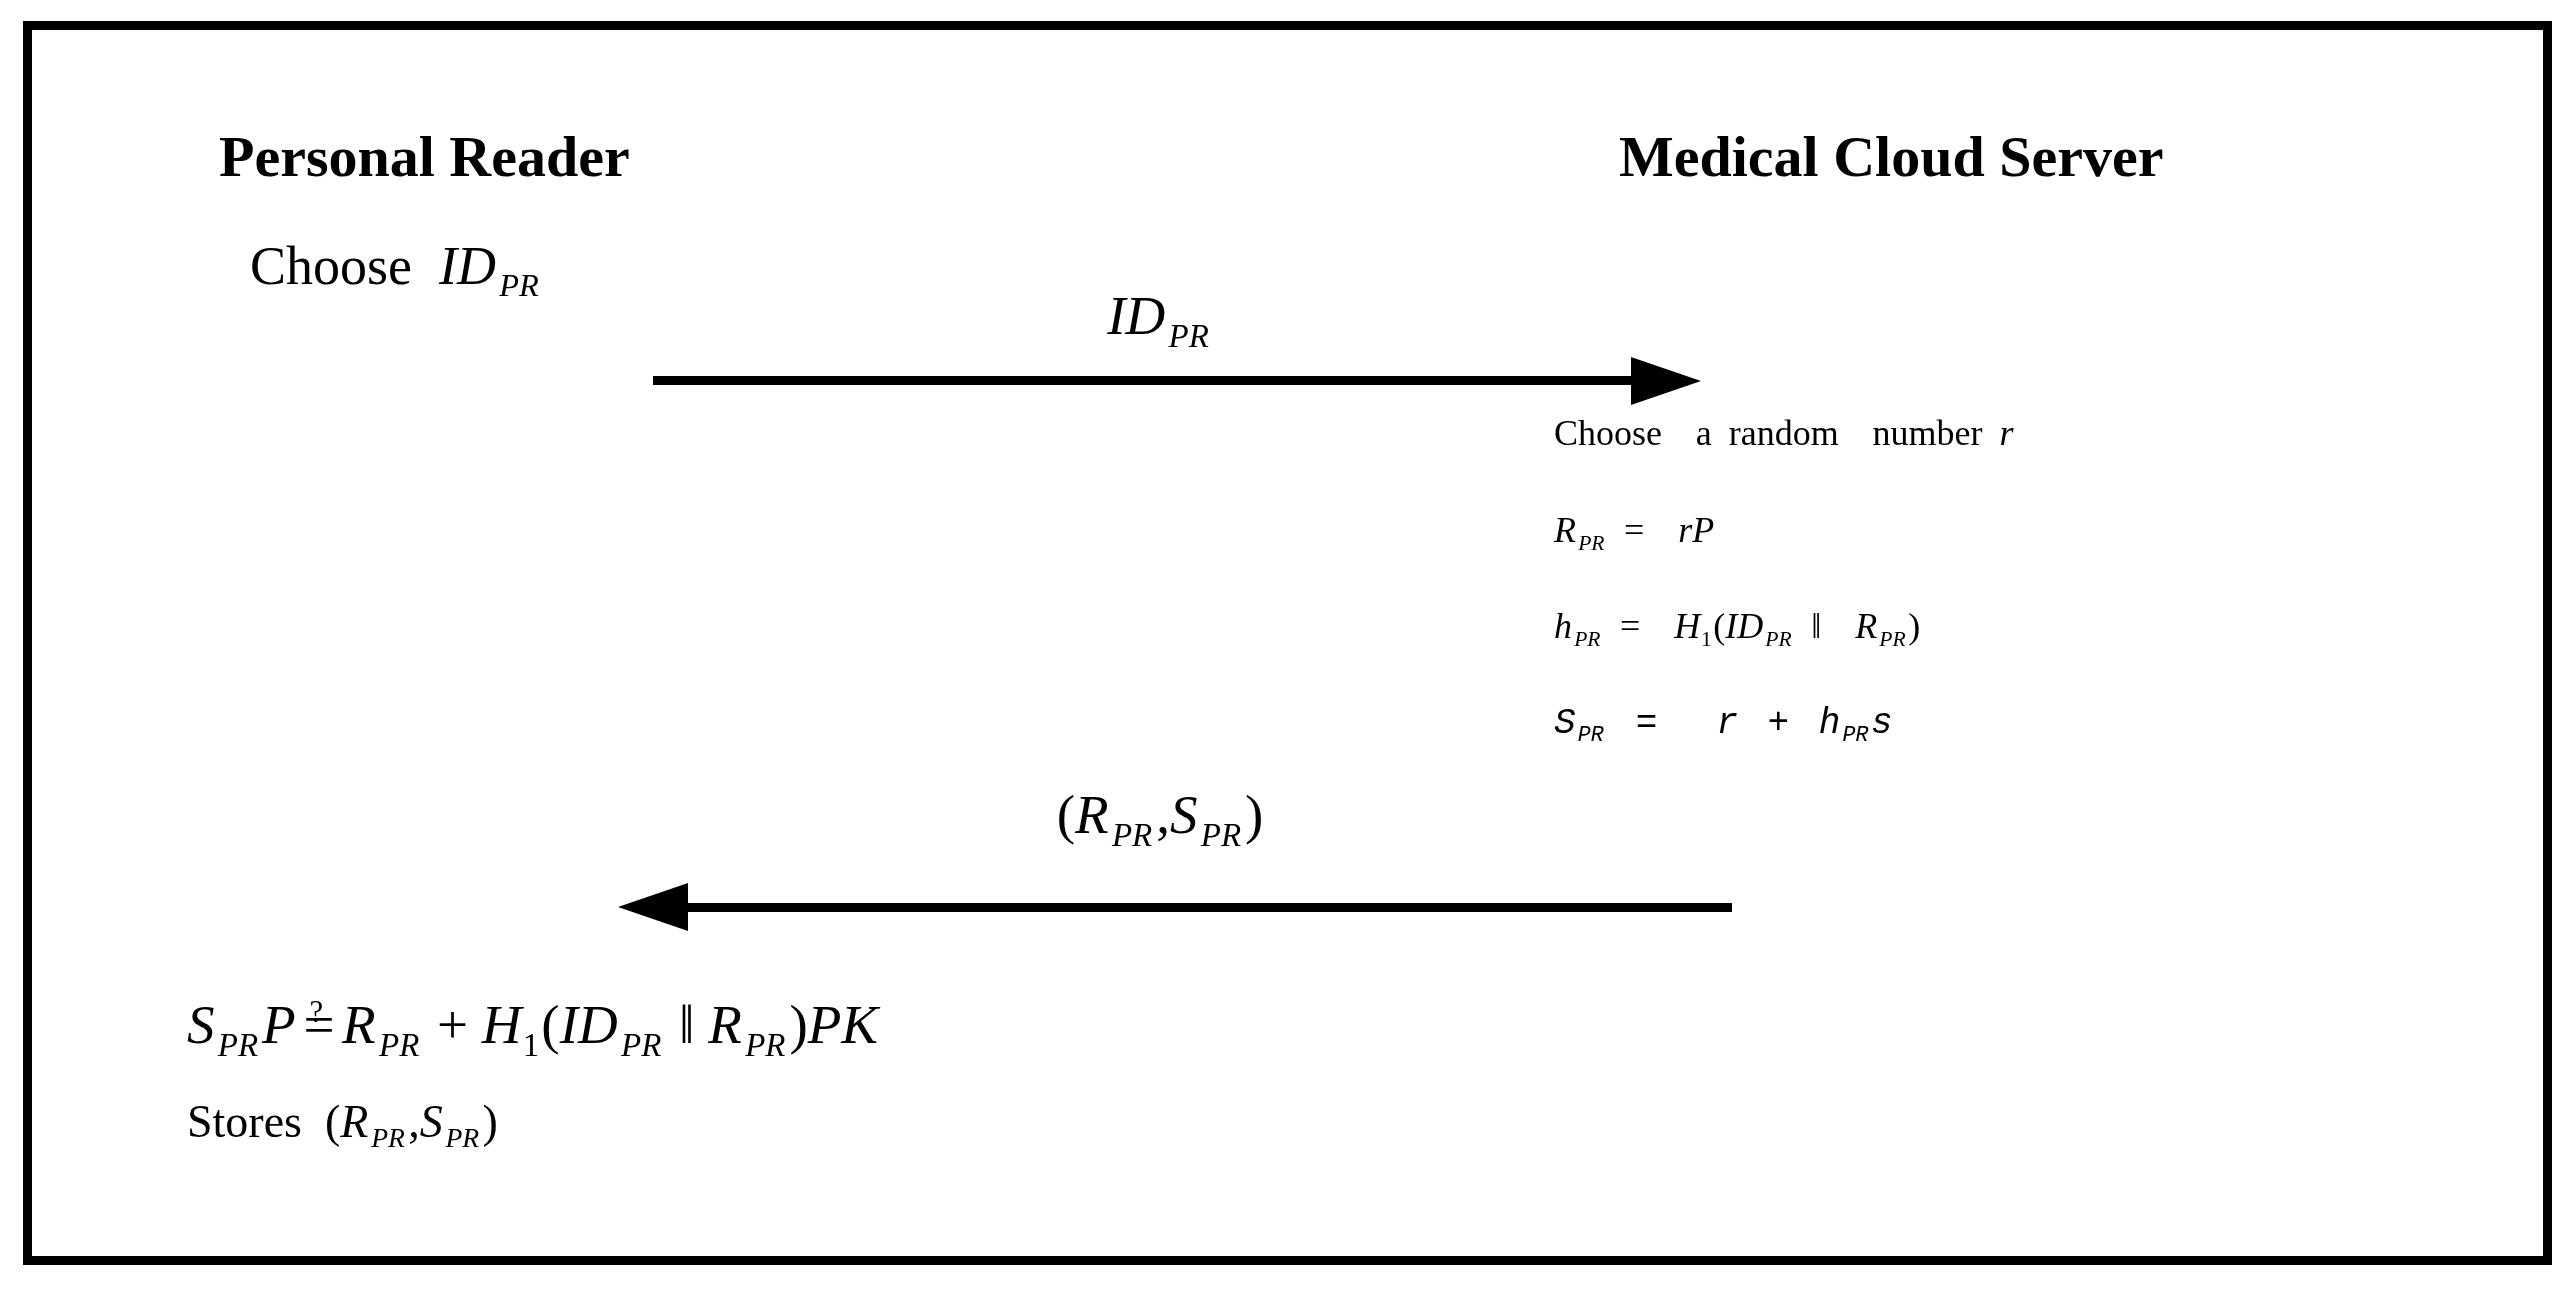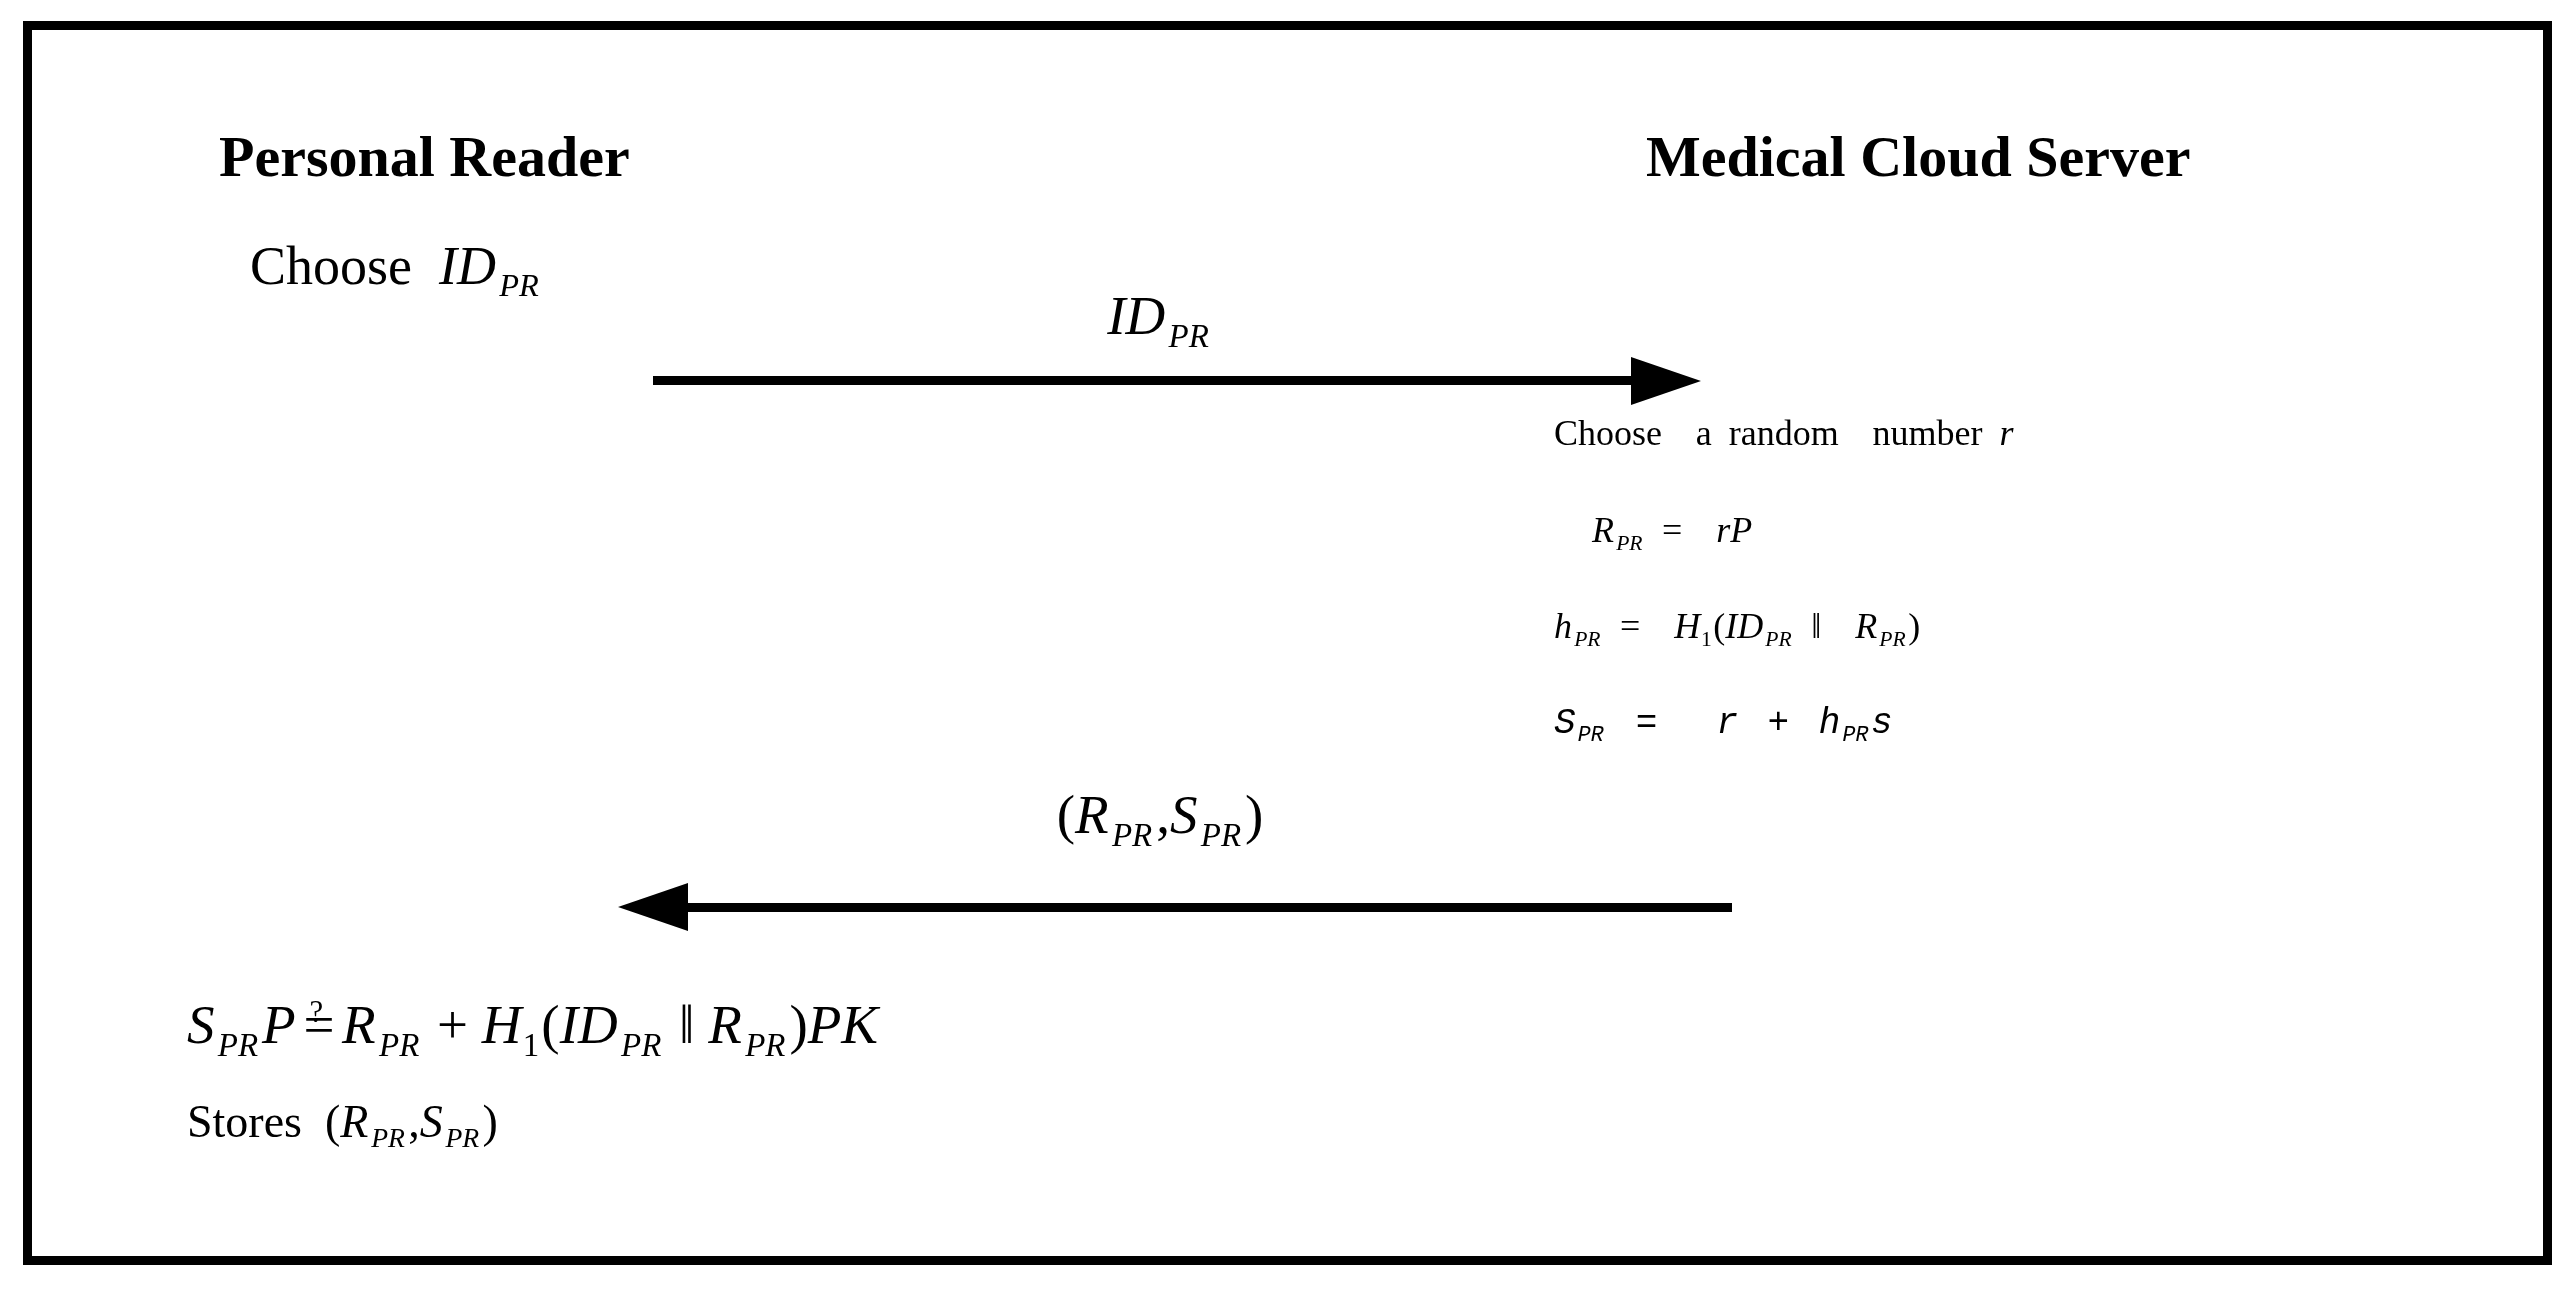--- a/index.html
+++ b/index.html
@@ -59,21 +59,21 @@
   }
   .sg-over-top {
     position: absolute;
     left: 42%;
     transform: translateX(-50%);
     bottom: 0.82em;
     font-size: 0.56em;
   }
   
   .title-reader  { left: 219px;  top: 123px; }
-  .title-server  { left: 1619px; top: 123px; margin-left: 27px; }
+  .title-server  { left: 1619px; top: 123px; }
   .step-choose-id { left: 250px; top: 237px; font-size: 54px; }
   
   .arrow-shaft {
     position: absolute;
     height: 9px;
     background: #000000;
   }
   .arrow-head {
     position: absolute;
     width: 0;
@@ -95,21 +95,21 @@
   }
   .msg-label {
     text-align: center;
     font-size: 55px;
   }
   .msg-1-label { left: 957px; top: 286px; width: 406px; }
   .msg-2-label { left: 949px; top: 785px; width: 422px; }
   
   .server-line { left: 1554px; word-spacing: 0.22em; }
   .server-line-1 { top: 414px; }
-  .server-line-2 { top: 511px; margin-left: 38px; }
+  .server-line-2 { top: 511px; }
   .server-line-3 { top: 607px; }
   .server-line-4 { top: 704px; font-family: Liberation Mono, monospace; }
   
   .verify-line { left: 187px; font-size: 55px; }
   .verify-line-1 { top: 995px; }
   .verify-line-2 { top: 1097px; font-size: 46px; }
 </style>
 </head>
 <body>
 

